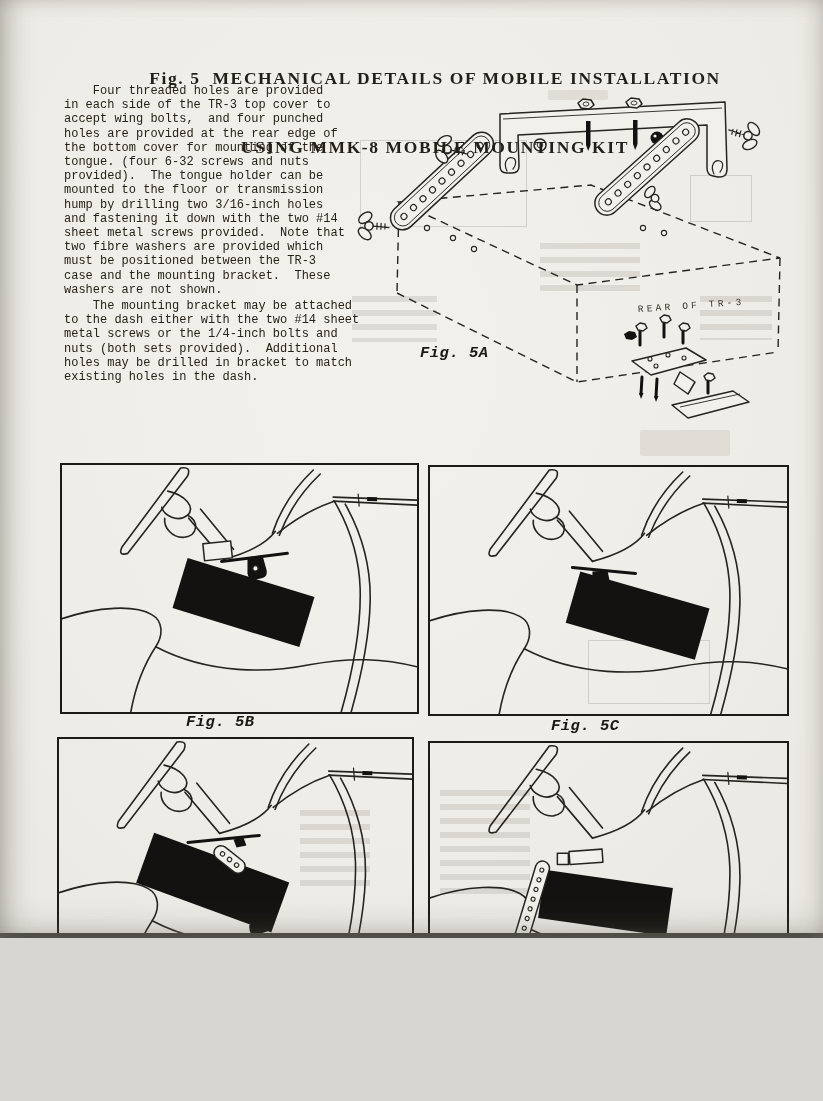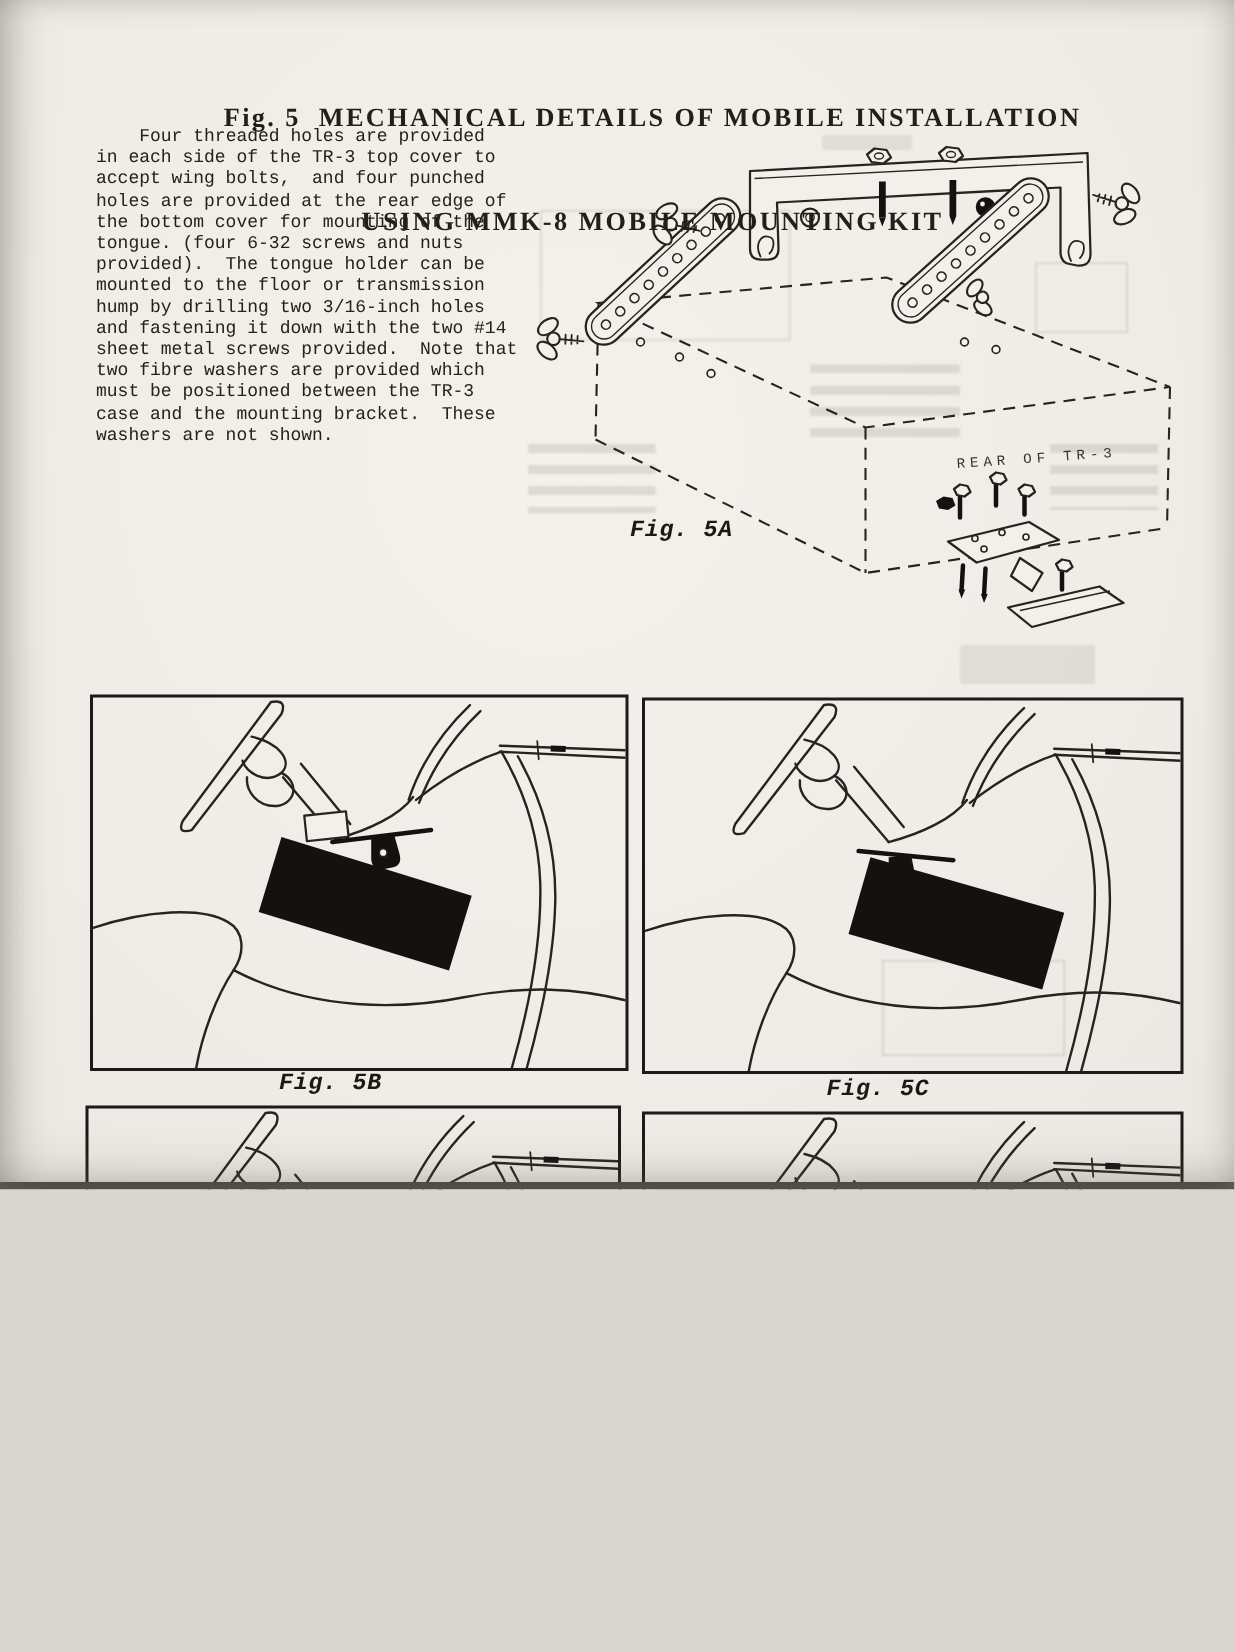--- a/index.html
+++ b/index.html
@@ -1,17 +1,17 @@
 <!DOCTYPE html>
 <html><head>
 <meta charset="utf-8">
 <style>
   html,body{margin:0;padding:0;background:#d8d6d0;}
   .sheet{
-    position:relative;width:823px;height:793px;overflow:hidden;
+    position:relative;width:823px;height:938px;overflow:hidden;
     background:radial-gradient(ellipse at 45% 38%, #f3f1ec 0%, #efede7 55%, #eae8e2 100%);
     font-family:"Liberation Mono","DejaVu Sans Mono",monospace;color:#26231c;
   }
   .sheet::after{
     content:"";position:absolute;inset:0;pointer-events:none;z-index:9;
     box-shadow:inset 22px 0 30px -18px rgba(110,108,100,.55),
                inset -16px 0 26px -16px rgba(135,132,124,.45),
                inset 0 12px 22px -16px rgba(150,148,140,.45),
                inset 0 -26px 34px -24px rgba(110,108,100,.5);
   }
@@ -131,20 +131,26 @@
 tongue. (four 6-32 screws and nuts
 provided).  The tongue holder can be
 mounted to the floor or transmission
 hump by drilling two 3/16-inch holes
 and fastening it down with the two #14
 sheet metal screws provided.  Note that
 two fibre washers are provided which
 must be positioned between the TR-3
 case and the mounting bracket.  These
 washers are not shown.</div>
+  <div class="abs bodytext p2">    The mounting bracket may be attached
+to the dash either with the two #14 sheet
+metal screws or the 1/4-inch bolts and
+nuts (both sets provided).  Additional
+holes may be drilled in bracket to match
+existing holes in the dash.</div>
 
   <svg class="abs" style="left:350px;top:85px;z-index:2;" width="460" height="352" viewBox="0 0 460 352">
 
     <g>
       <path class="dash" d="M49,117 L241,100 L430,173 L227,200 Z"></path>
       <path class="dash" d="M49,117 L47,208 M227,200 L227,297 M430,173 L428,267"></path>
       <path class="dash" d="M47,208 L227,297 L428,267"></path>
     </g>
     <circle class="hole" cx="77" cy="143" r="2.6"></circle>
       <circle class="hole" cx="103" cy="153" r="2.6"></circle>

